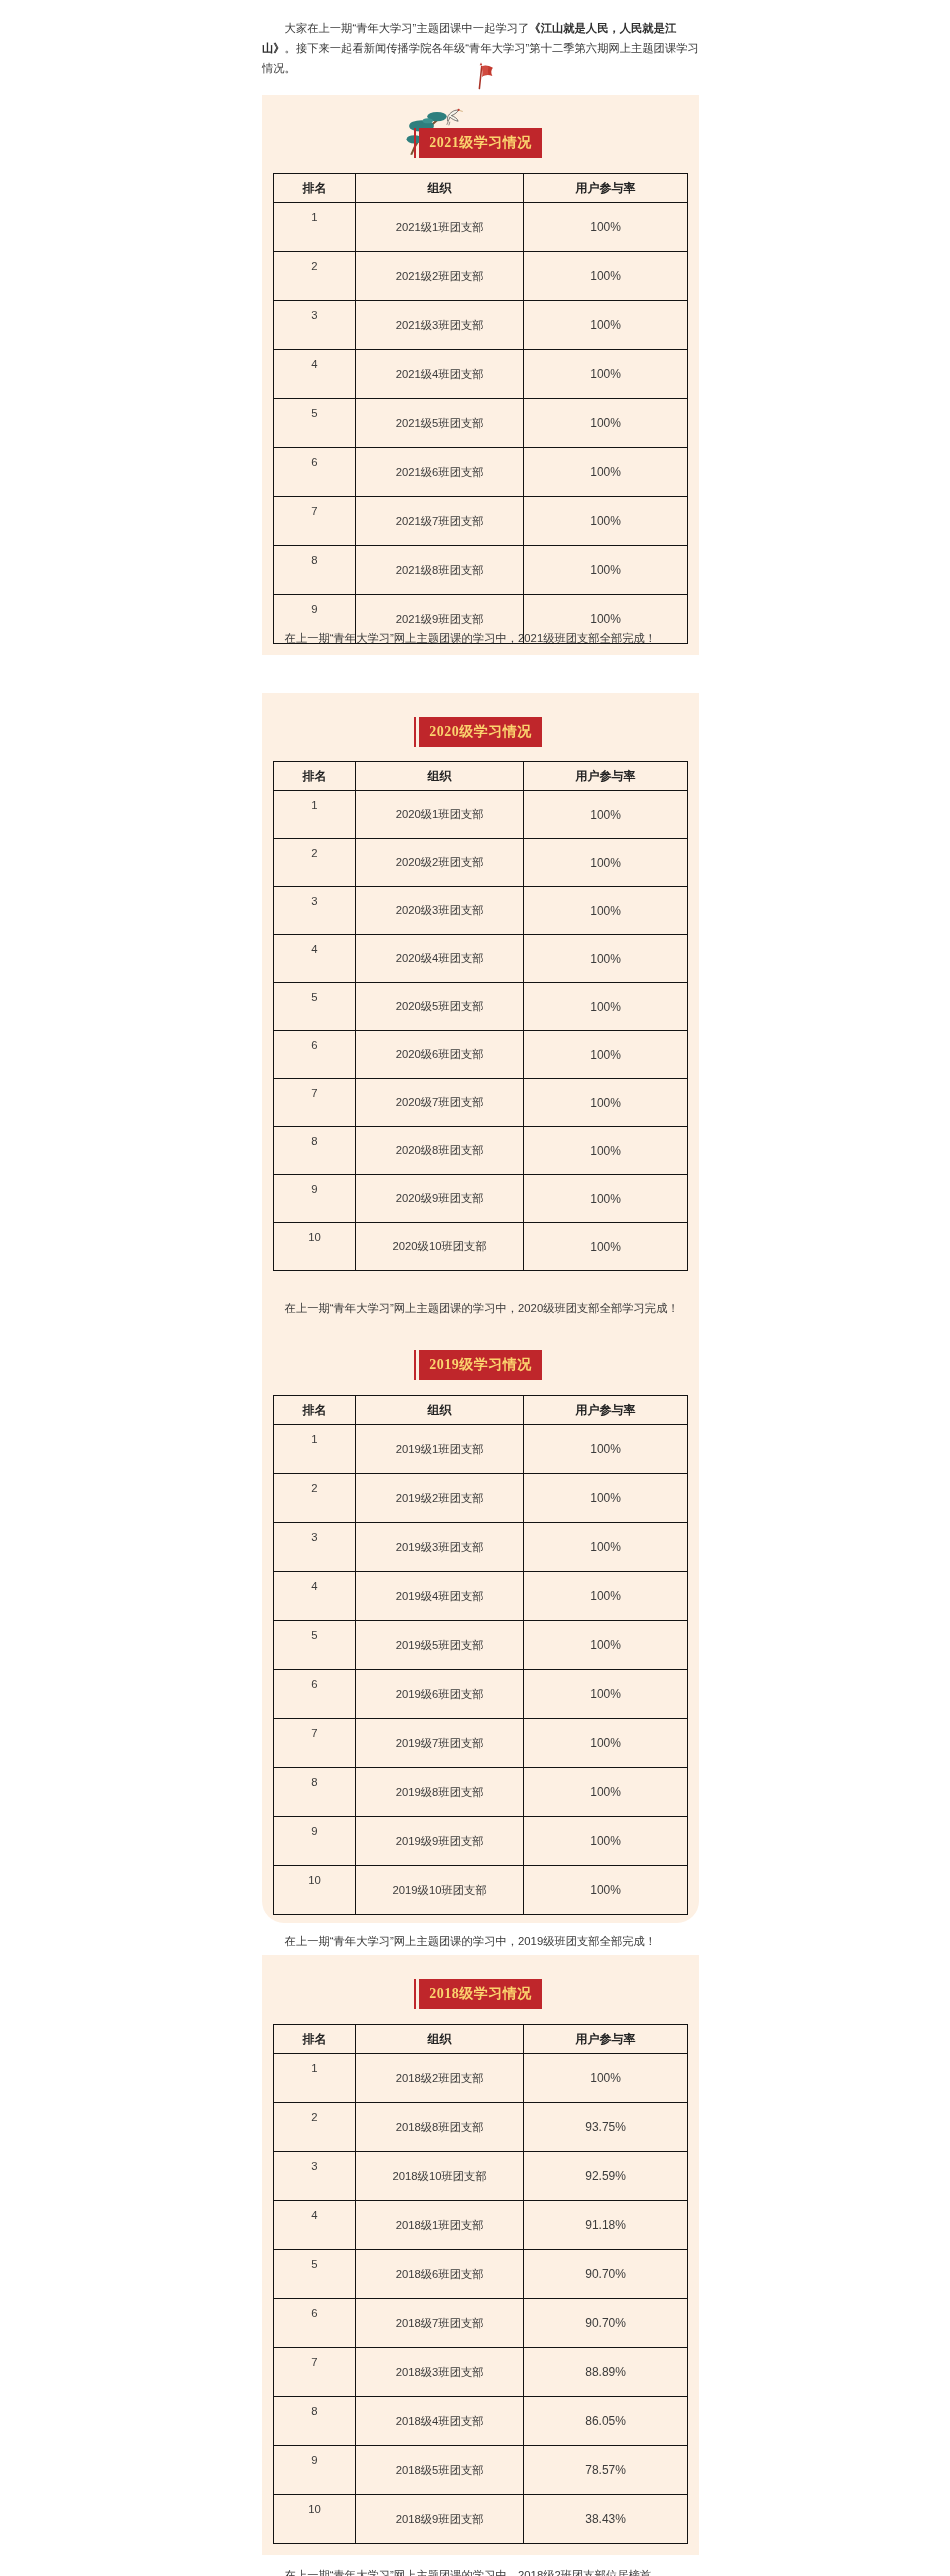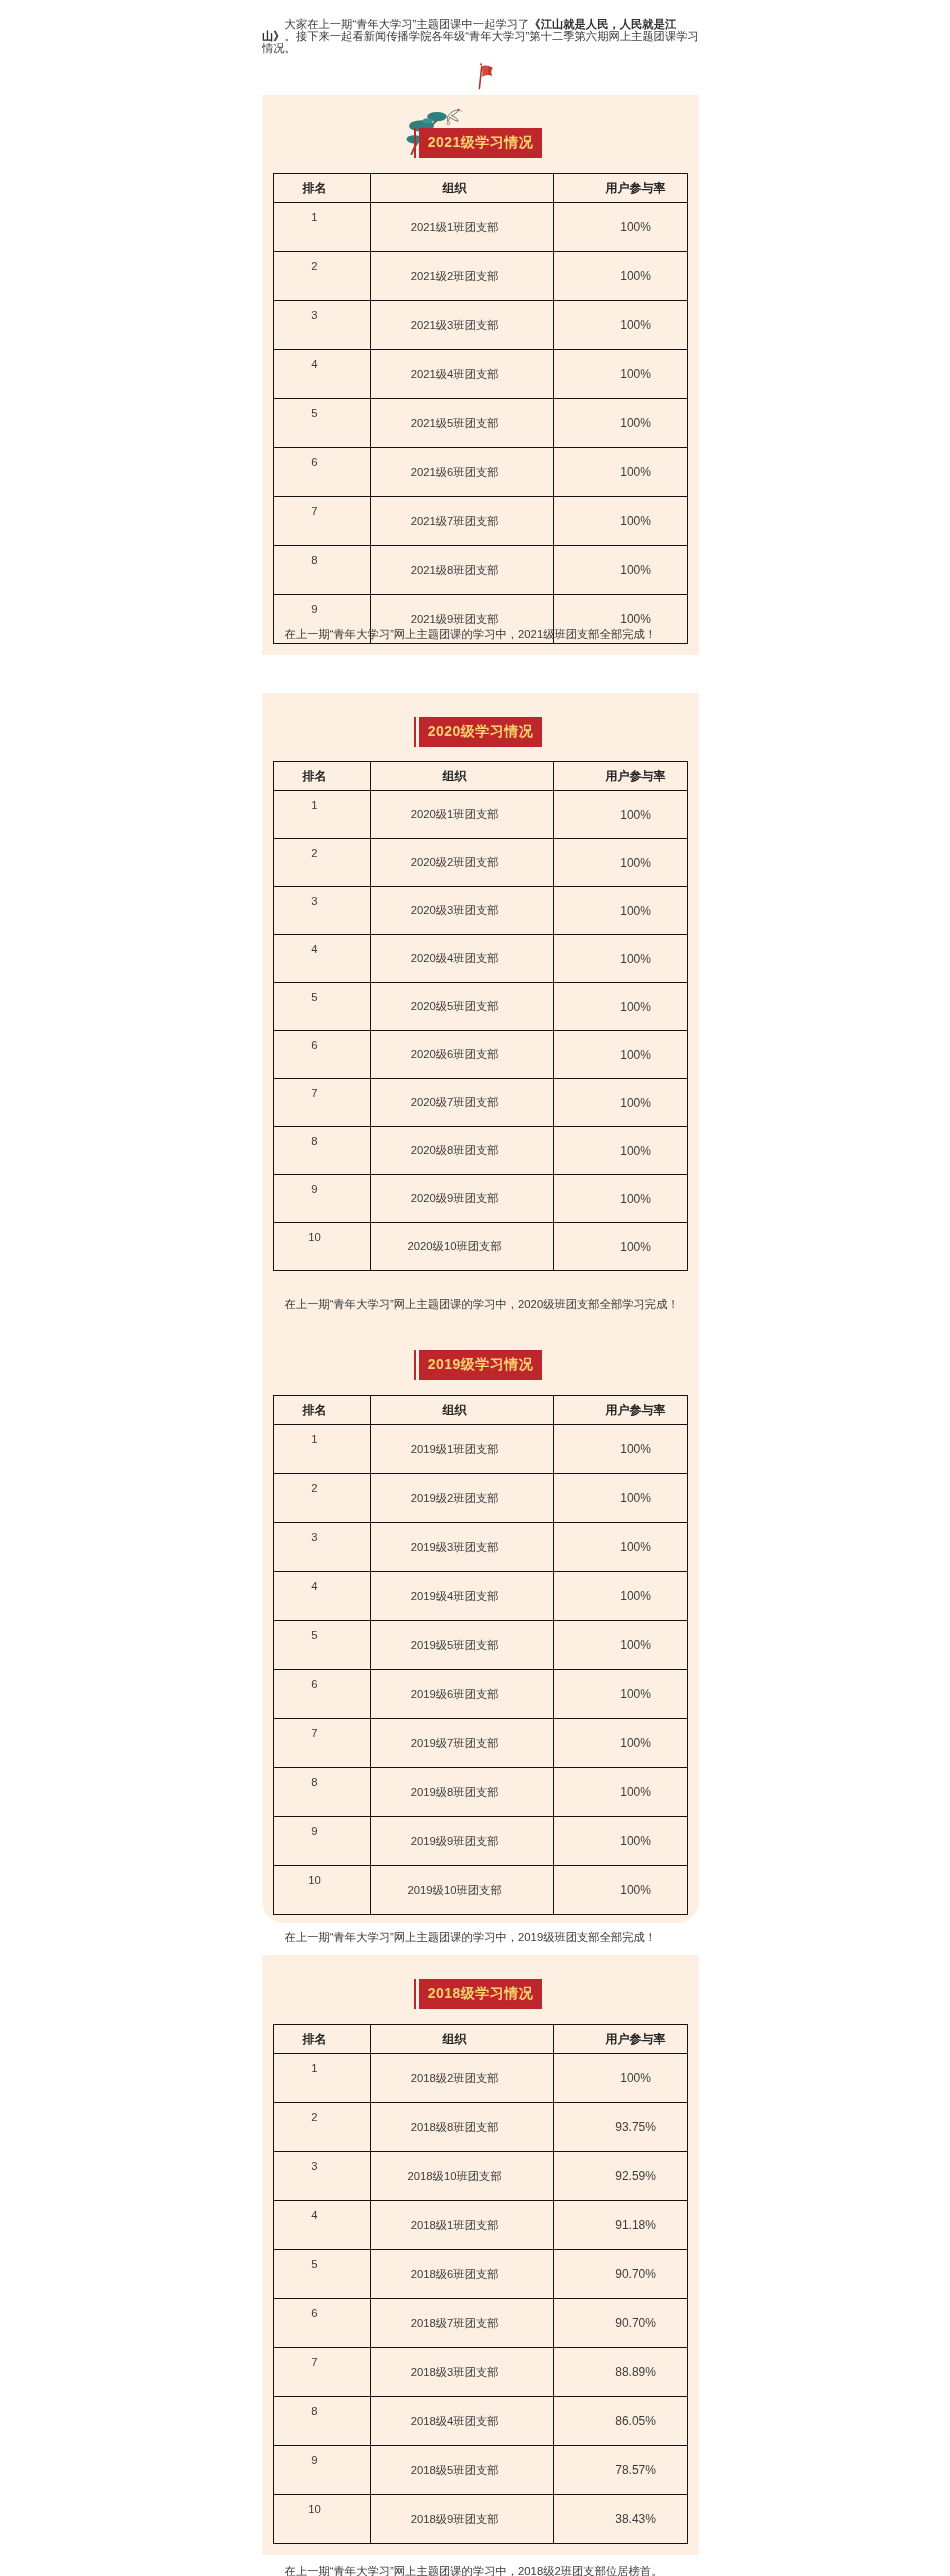--- a/index.html
+++ b/index.html
@@ -1,49 +1,49 @@
 <!DOCTYPE html>
 <html style="font-size:8.2px"><head>
 <meta charset="utf-8">
 <style>
   html,body{margin:0;padding:0;background:#fff;}
   #page{position:relative;width:951px;height:2962px;background:#ffffff;overflow:hidden;
         font-family:"Liberation Sans","DejaVu Sans",sans-serif;color:#3b3b3b;}
   .content{position:absolute;left:262px;top:0;width:437px;}
-  .para{font-size:11.3px;line-height:12px;color:#3a3a3a;margin:0;text-indent:2em;}
+  .para{font-size:11.3px;line-height:20px;color:#3a3a3a;margin:0;text-indent:2em;}
   .para b{font-weight:bold;color:#2e2e2e;}
   .intro{position:absolute;top:17.5px;left:0;width:100%;}
   .flag{position:absolute;top:61px;left:50%;transform:translateX(-50%);width:28px;height:31px;}
 
   .section{position:absolute;left:0;width:100%;background:#fdf0e3;}
   .section-0{top:95px;height:560px;}
   .section-1{top:693px;height:760px;}
   .section-2{top:1323px;height:600px;border-radius:22px;}
   .section-3{top:1955px;height:600px;}
 
   .banner-row{position:relative;display:flex;justify-content:center;}
   .section-0 .banner-row{padding-top:33px;}
   .section-1 .banner-row{padding-top:24px;}
   .section-2 .banner-row{padding-top:27px;}
   .section-3 .banner-row{padding-top:24px;}
   .banner{position:relative;width:123px;height:30px;background:#bf262b;display:flex;
-          align-items:center;justify-content:center;z-index:1;}
+          align-items:center;justify-content:center;z-index:1;font-family:Liberation Serif, serif;}
   .banner::before{content:"";position:absolute;left:-5.2px;top:0;width:2.6px;height:100%;background:#bf262b;}
   .banner span{color:#fbd36e;font-size:14px;font-weight:bold;letter-spacing:0.5px;white-space:nowrap;}
   .deco{position:absolute;left:calc(50% - 77px);top:6.2px;width:67px;height:58px;z-index:0;}
 
   .tbl{width:413px;margin:0 auto;border:1.5px solid #131313;}
   .section-0 .tbl{margin-top:15px;}
   .section-1 .tbl{margin-top:14.4px;}
   .section-2 .tbl{margin-top:15px;}
   .section-3 .tbl{margin-top:15px;}
   .tr{display:grid;border-top:1px solid #131313;}
   .tr:first-child{border-top:none;}
   .tr.first-data{border-top:1.5px solid #131313;}
-  .section-0 .tr,.section-1 .tr,.section-2 .tr,.section-3 .tr{grid-template-columns:19.6% 40.75% 39.65%;gap:15px;}
+  .section-0 .tr,.section-1 .tr,.section-2 .tr,.section-3 .tr{grid-template-columns:19.6% 40.75% 39.65%;}
   .tr.head{height:28px;}
   .tr.data{height:48px;}
   .section-1 .tr.data{height:47px;}
   .td{display:flex;align-items:center;justify-content:center;font-size:11.3px;color:#3b3b3b;}
   .td + .td{border-left:1px solid #131313;}
   .th{font-weight:bold;font-size:12px;color:#222;}
   .td.rank{align-items:flex-start;padding-top:7.7px;}
   .td.org{flex-direction:row;row-gap:4.6px;line-height:15px;}
   .td.rate{font-size:12px;}
 

